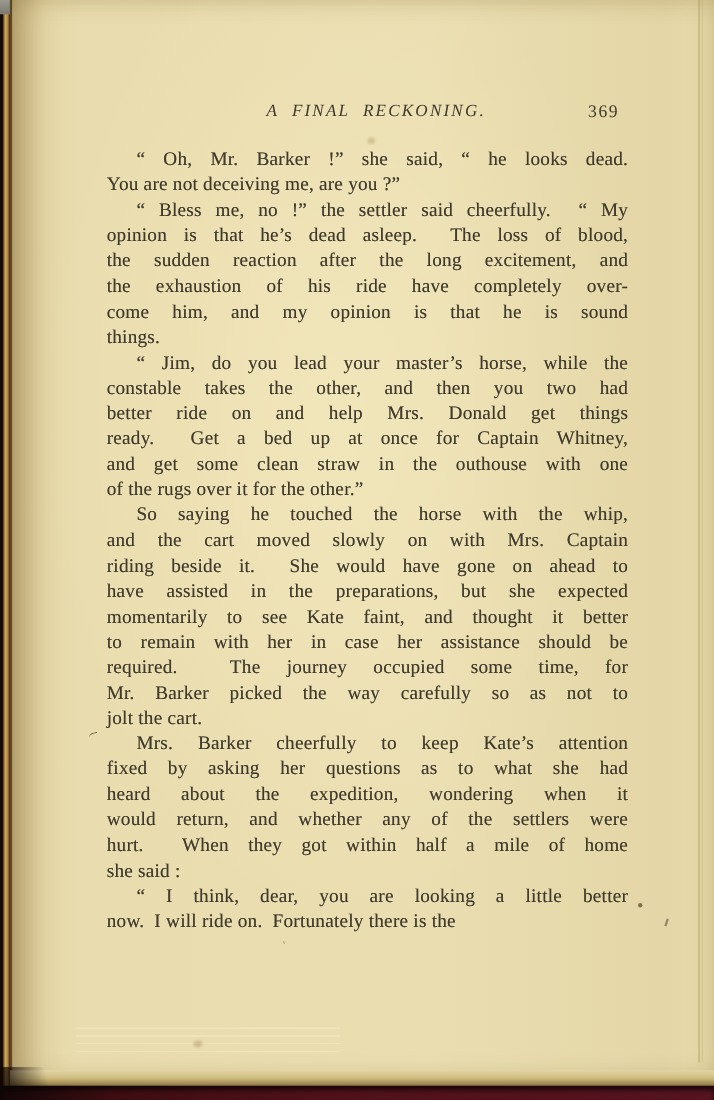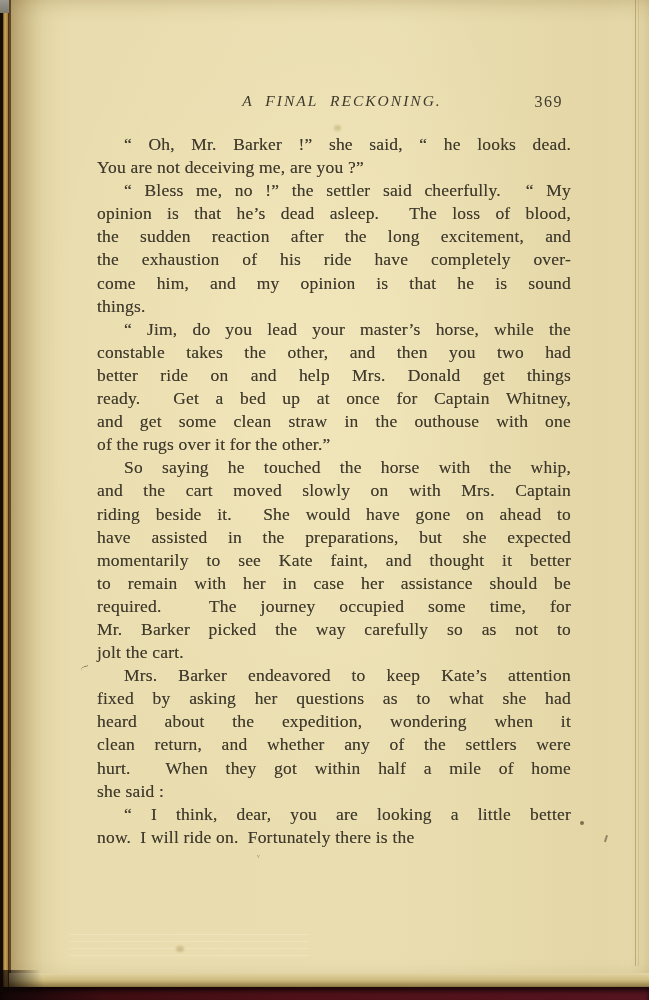--- a/index.html
+++ b/index.html
@@ -101,24 +101,24 @@
         <div class="line">of the rugs over it for the other.”</div>
         <div class="line first just">So saying he touched the horse with the whip,</div>
         <div class="line just">and the cart moved slowly on with Mrs. Captain</div>
         <div class="line just">riding beside it.&nbsp; She would have gone on ahead to</div>
         <div class="line just">have assisted in the preparations, but she expected</div>
         <div class="line just">momentarily to see Kate faint, and thought it better</div>
         <div class="line just">to remain with her in case her assistance should be</div>
         <div class="line just">required.&nbsp; The journey occupied some time, for</div>
         <div class="line just">Mr. Barker picked the way carefully so as not to</div>
         <div class="line">jolt the cart.</div>
-        <div class="line first just">Mrs. Barker endeavored to keep Kate’s attention</div>
+        <div class="line first just">Mrs. Barker cheerfully to keep Kate’s attention</div>
         <div class="line just">fixed by asking her questions as to what she had</div>
         <div class="line just">heard about the expedition, wondering when it</div>
-        <div class="line just">clean return, and whether any of the settlers were</div>
+        <div class="line just">would return, and whether any of the settlers were</div>
         <div class="line just">hurt.&nbsp; When they got within half a mile of home</div>
         <div class="line">she said :</div>
         <div class="line first just">“ I think, dear, you are looking a little better</div>
         <div class="line">now.&nbsp; I will ride on.&nbsp; Fortunately there is the</div>
       </div>
 
     <div class="ink-curl"></div>
     <div class="speck-a"></div>
     <div class="speck-b"></div>
     <div class="tick-a"></div>

